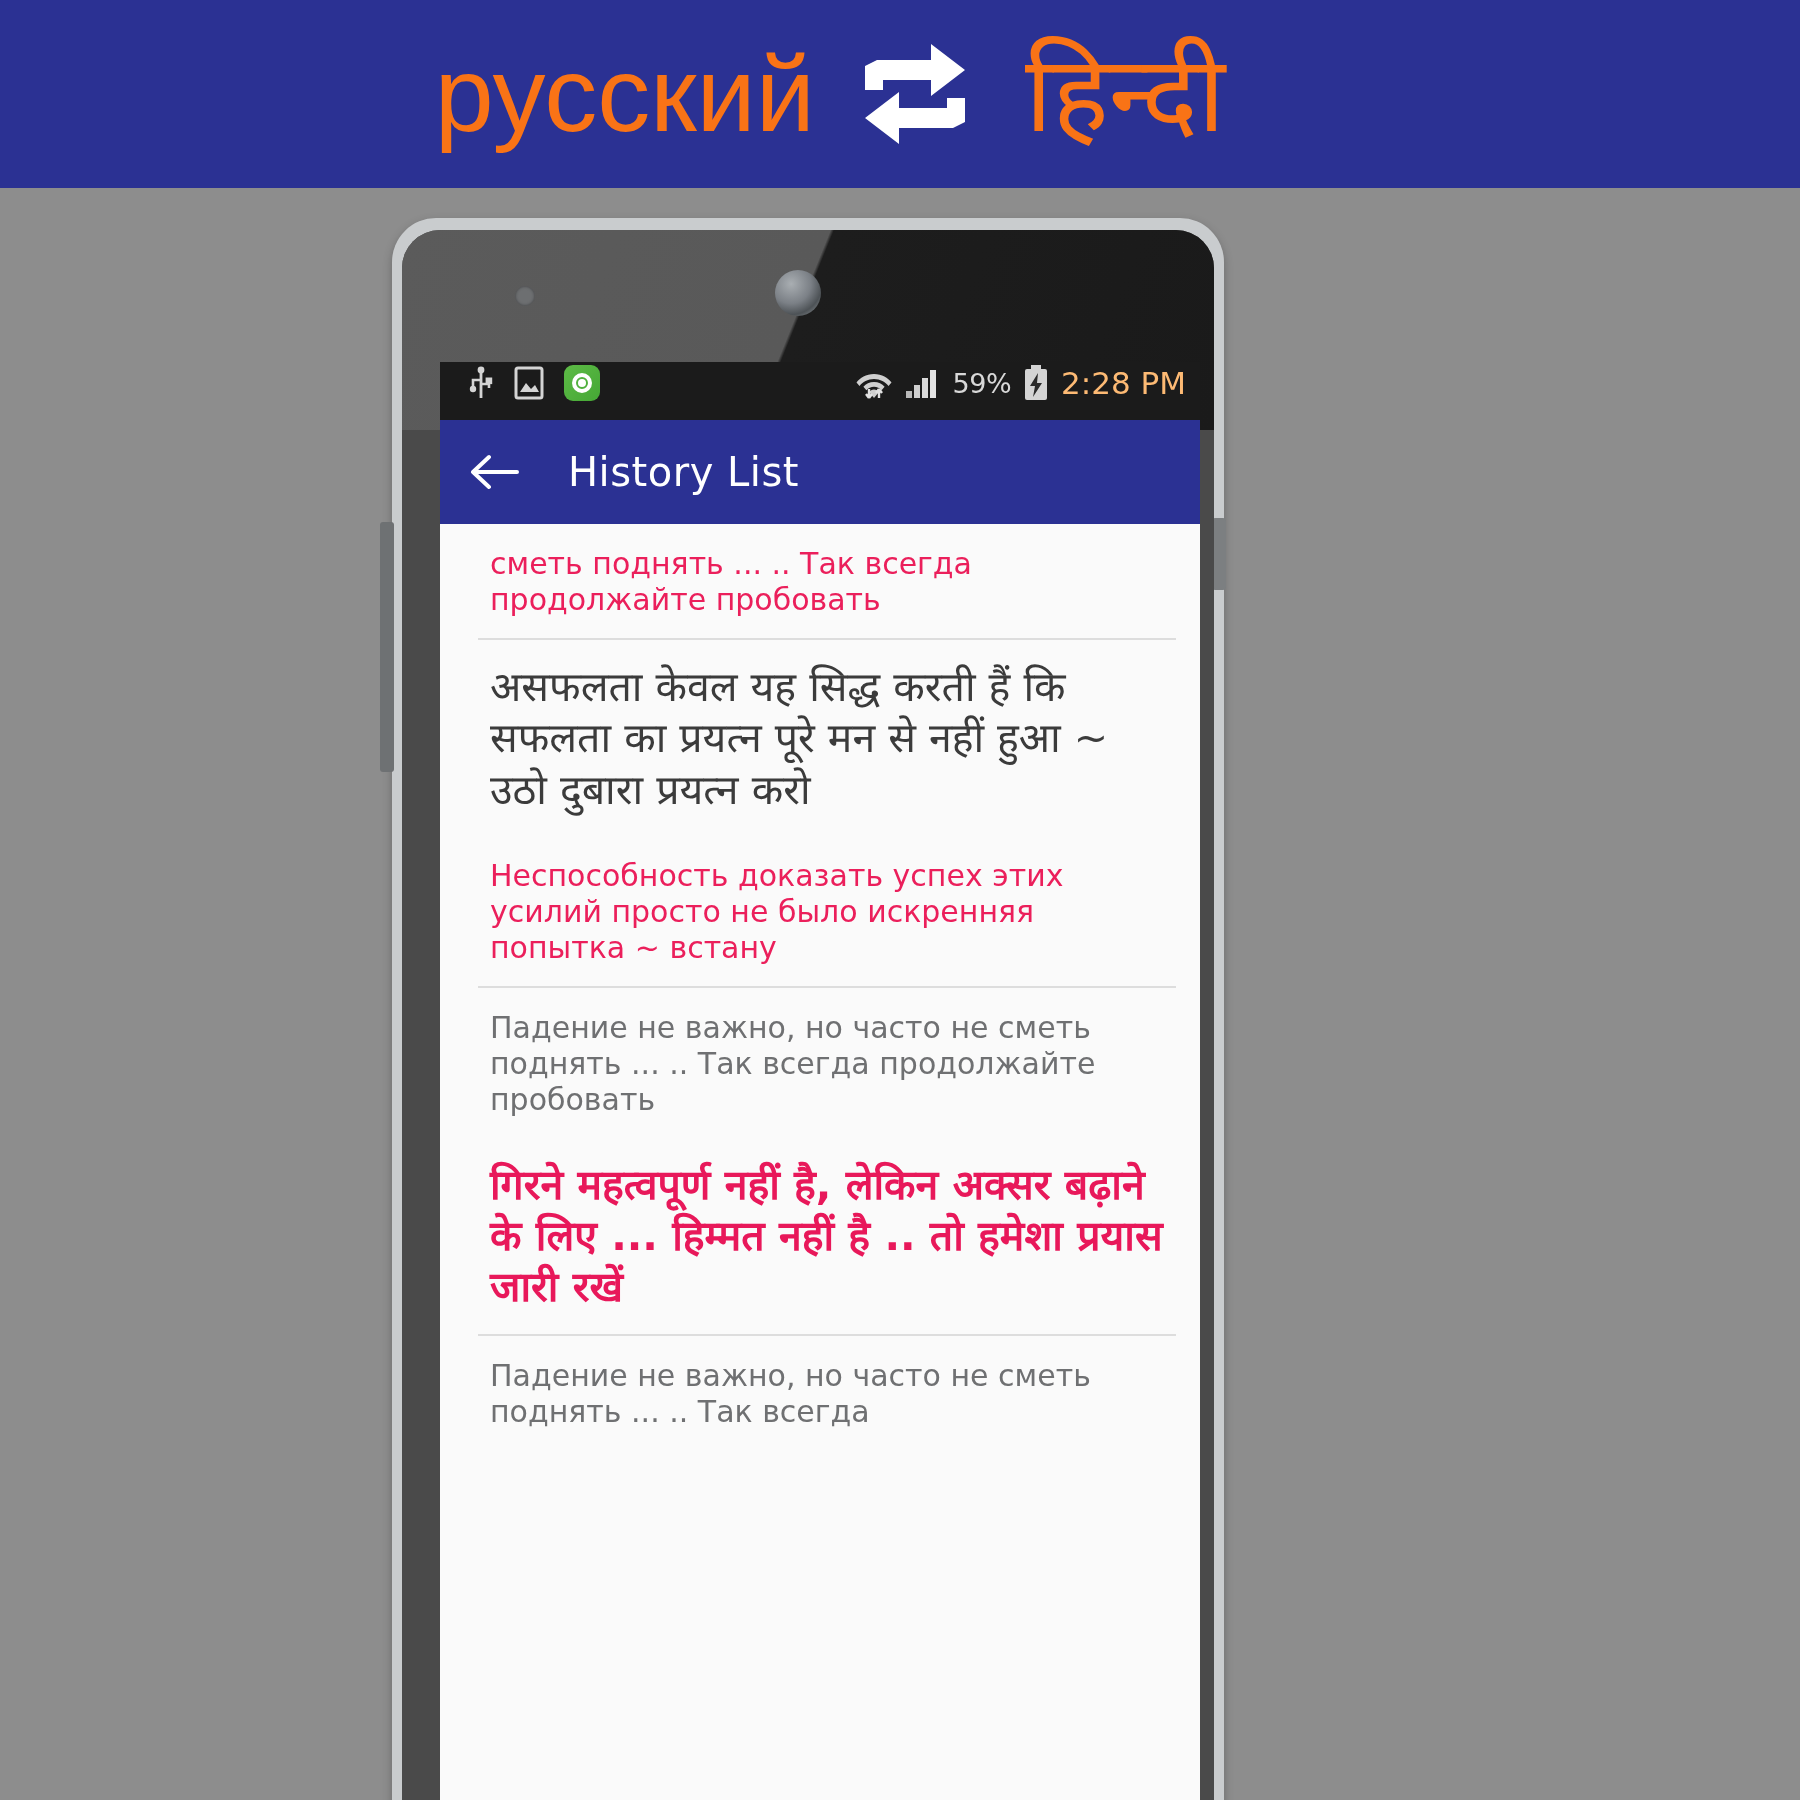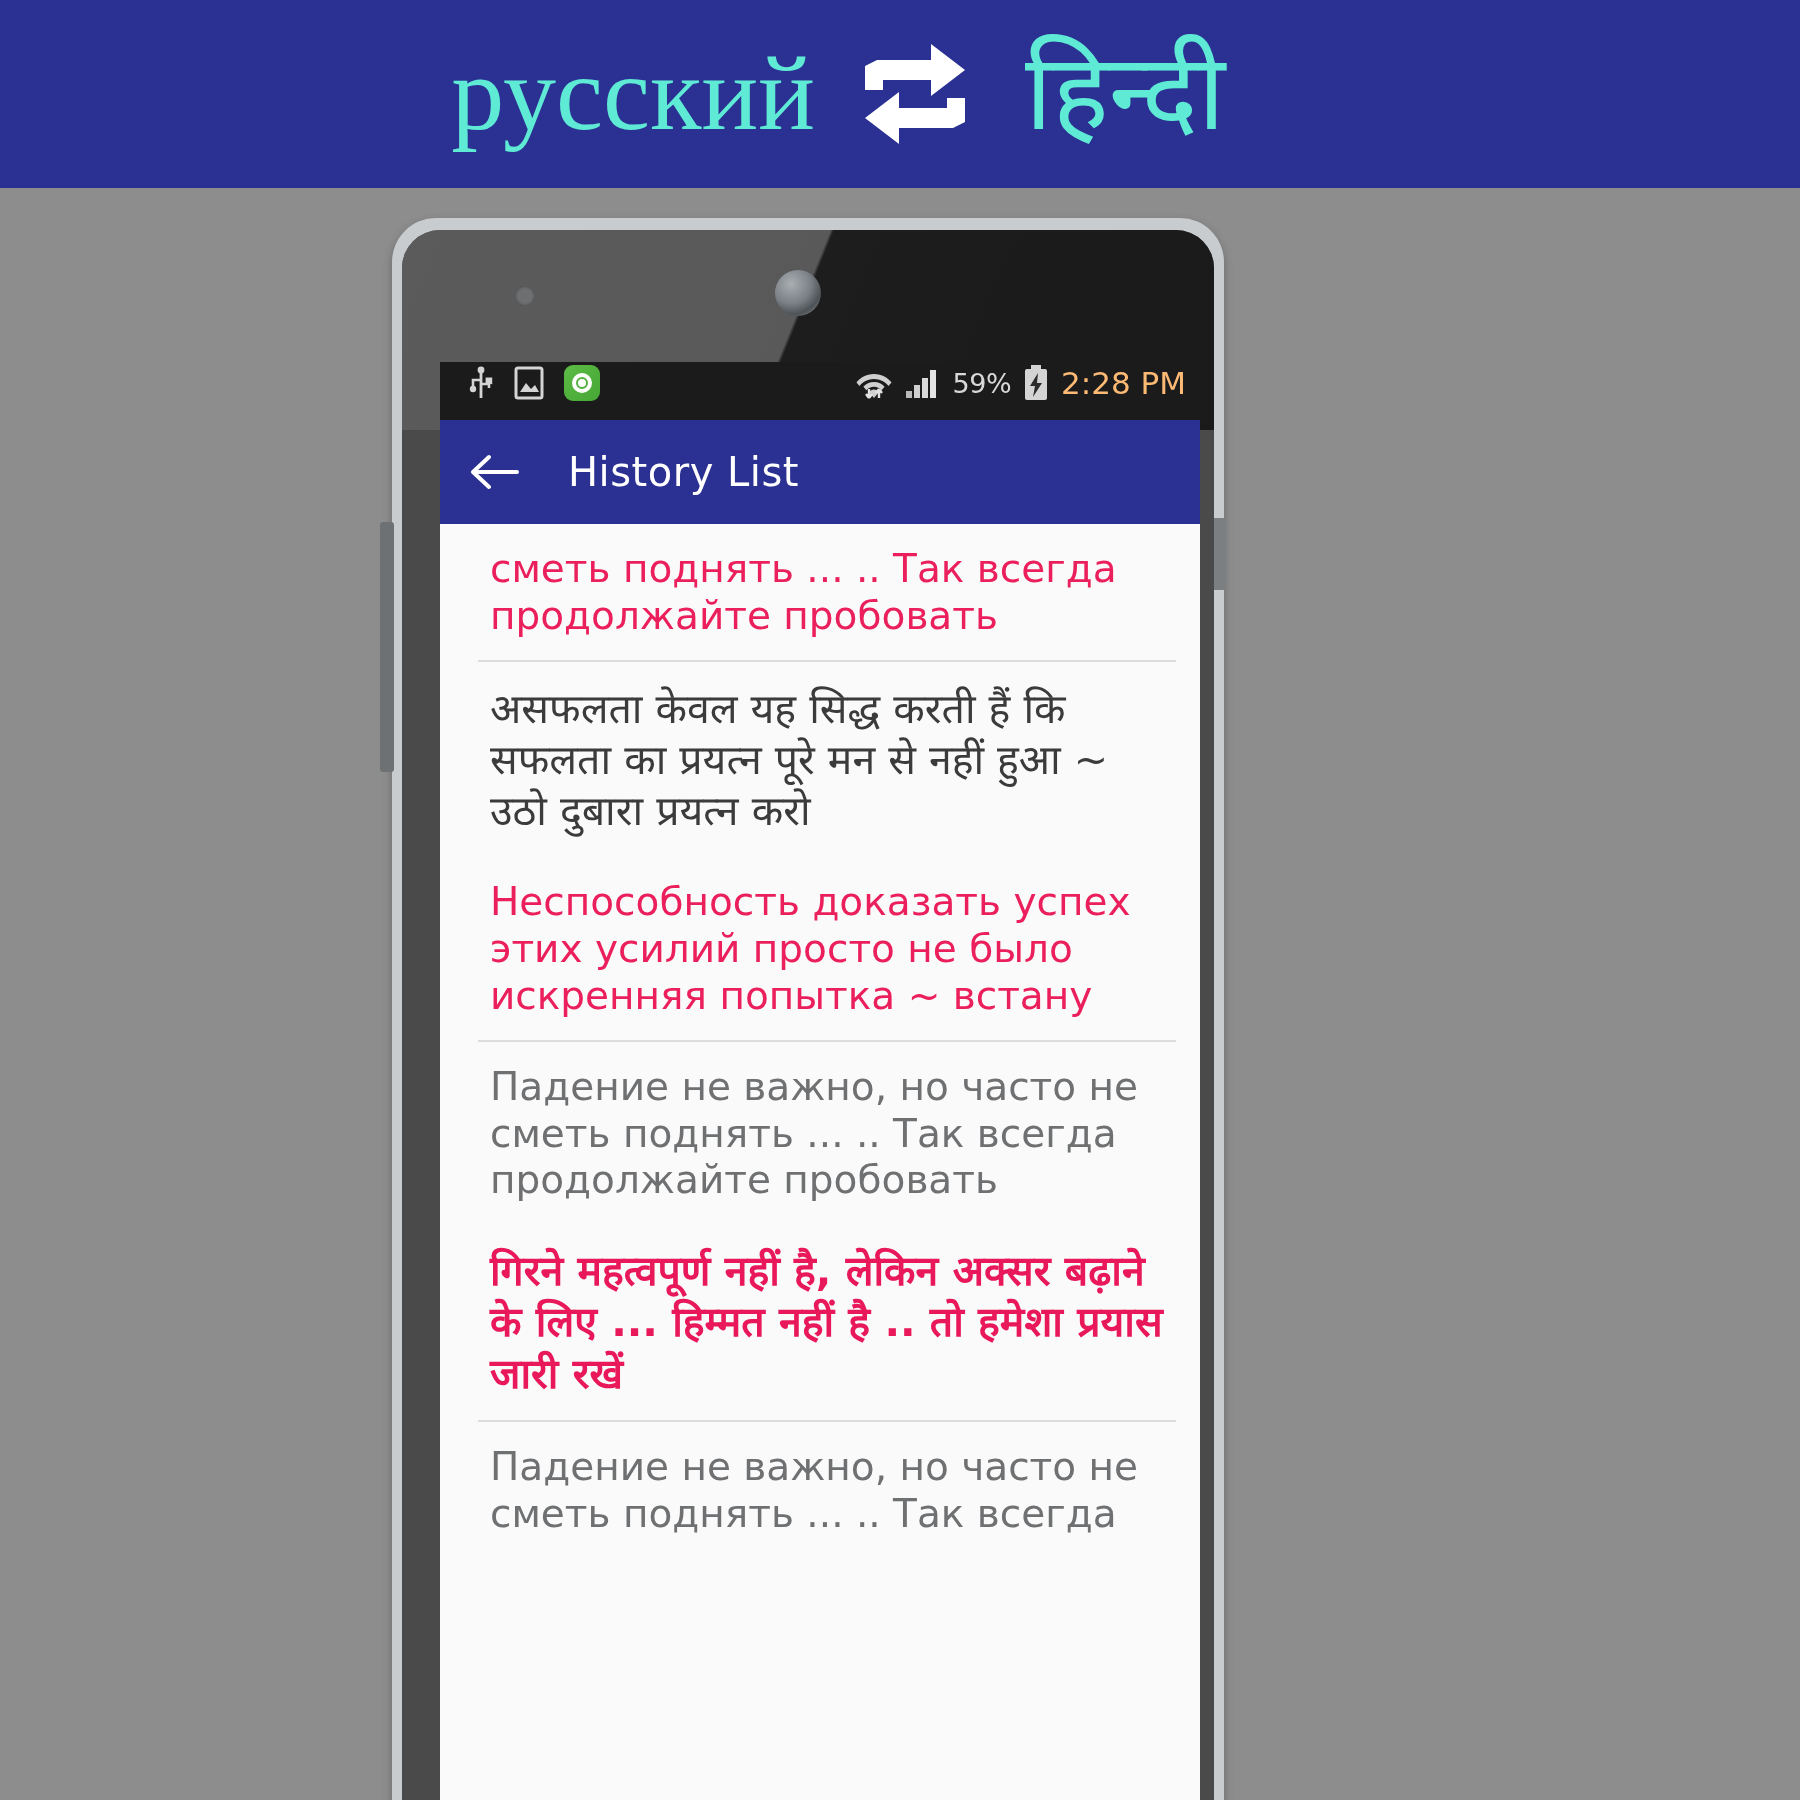--- a/index.html
+++ b/index.html
@@ -28,24 +28,24 @@
   }
   .banner-inner {
     display: flex;
     align-items: center;
     justify-content: center;
     gap: 0px;
     width: 100%;
     padding-left: 40px;
   }
   .banner-lang {
-    color: #5eead4;
+    color: #f97316;
     font-size: 106px;
     line-height: 1;
-    font-family: Liberation Serif, serif;
+    font-family: Liberation Sans, sans-serif;
     white-space: nowrap;
   }
   .banner-lang.left  { width: 620px; text-align: right; padding-right: 30px; }
   .banner-lang.right { width: 620px; text-align: left;  padding-left: 40px; }
   .swap-icon {
     width: 140px;
     height: 120px;
     position: relative;
     flex: 0 0 auto;
   }
@@ -204,21 +204,21 @@
     background:#fafafa;
     height: 1294px;
     overflow: hidden;
     position: relative;
   }
   .list-item {
     padding: 22px 36px 20px 50px;
     box-sizing: border-box;
   }
   .item-text {
-    font-size: 39px;
+    font-size: 30px;
     line-height: 1.20;
     font-family: "DejaVu Sans", sans-serif;
     word-wrap: break-word;
   }
   .item-text.ru-pink  { color:#eb1f5b; }
   .item-text.ru-gray  { color:#6f7072; }
   .item-text.hi-dark  { color:#3b3b3b; font-size: 41px; line-height:1.25; }
   .item-text.hi-pink  { color:#e8185a; font-size: 41px; line-height:1.25; font-weight:700; }
   .divider {
     height: 2px;

